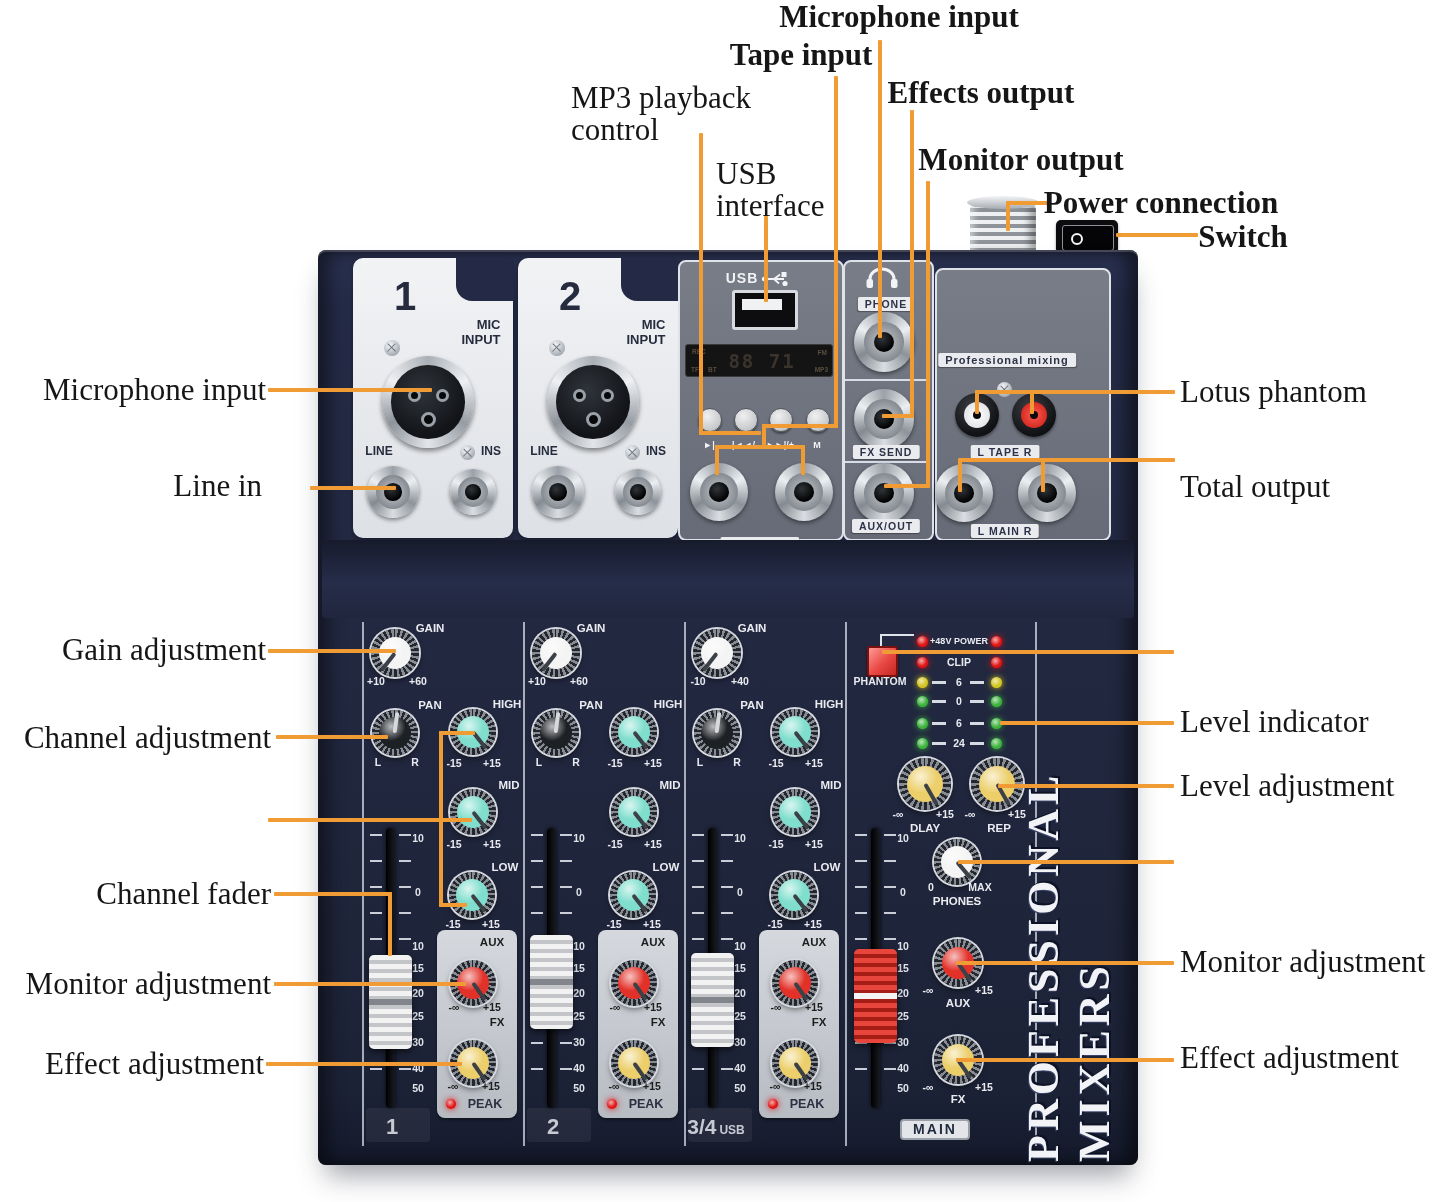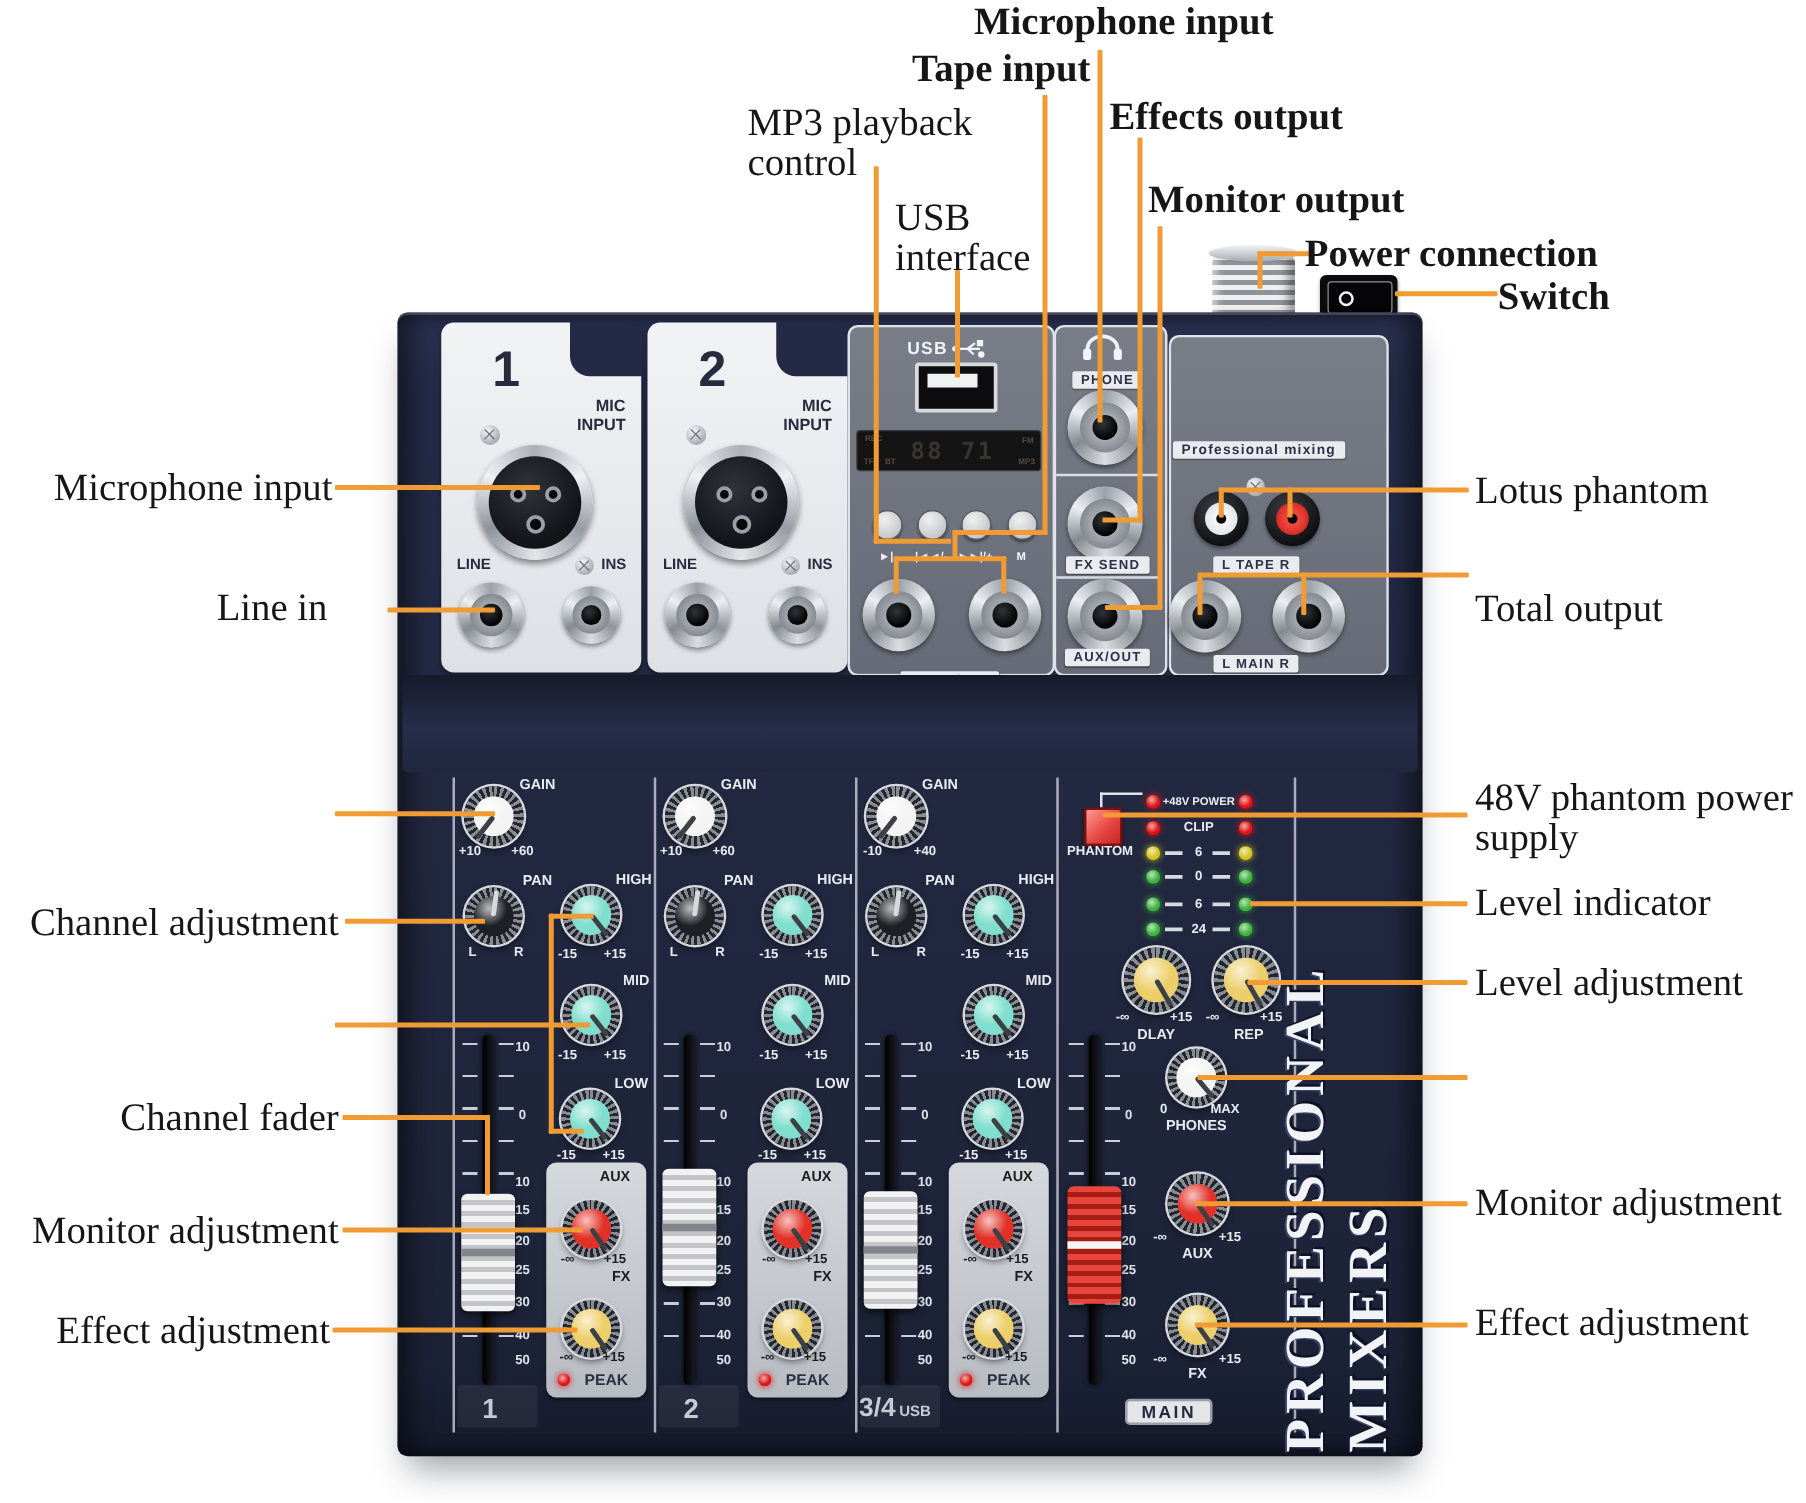--- a/index.html
+++ b/index.html
@@ -35,37 +35,37 @@
   .ticks{position:absolute;background-image:repeating-linear-gradient(180deg,#c9ced8 0 2px,transparent 2px 26px);}
   .hline{position:absolute;background:rgba(235,240,248,.85);}
 </style>
 </head>
 <body>
 
 <div class="stage">
 
   <div class="lbl ct" style="left:899px;top:17px;transform:translate(-50%,-50%);">Microphone input</div>
   <div class="lbl ct" style="left:801px;top:55px;transform:translate(-50%,-50%);">Tape input</div>
-  <div class="lbl" style="left:598px;top:82px;width:205px;">MP3 playback control</div>
+  <div class="lbl" style="left:571px;top:82px;width:205px;">MP3 playback control</div>
   <div class="lbl" style="left:716px;top:158px;width:125px;">USB interface</div>
   <div class="lbl ct" style="left:981px;top:93px;transform:translate(-50%,-50%);">Effects output</div>
   <div class="lbl ct" style="left:1021px;top:160px;transform:translate(-50%,-50%);">Monitor output</div>
   <div class="lbl ct" style="left:1161px;top:203px;transform:translate(-50%,-50%);">Power connection</div>
   <div class="lbl ct" style="left:1243px;top:237px;transform:translate(-50%,-50%);">Switch</div>
 
   <div class="lbl r" style="left:28px;top:374px;width:238px;">Microphone input</div>
   <div class="lbl r" style="left:28px;top:470px;width:234px;">Line in</div>
+  <div class="lbl r" style="left:28px;top:634px;width:238px;">Gain adjustment</div>
   <div class="lbl r" style="left:15px;top:722px;width:256px;">Channel adjustment</div>
   <div class="lbl r" style="left:28px;top:878px;width:243px;">Channel fader</div>
   <div class="lbl r" style="left:15px;top:968px;width:256px;">Monitor adjustment</div>
   <div class="lbl r" style="left:28px;top:1048px;width:236px;">Effect adjustment</div>
 
   <div class="lbl" style="left:1180px;top:376px;white-space:nowrap;">Lotus phantom</div>
   <div class="lbl" style="left:1180px;top:471px;white-space:nowrap;">Total output</div>
-  <div class="lbl" style="left:1180px;top:622px;width:262px;">48V phantom power supply</div>
   <div class="lbl" style="left:1180px;top:706px;white-space:nowrap;">Level indicator</div>
   <div class="lbl" style="left:1180px;top:770px;white-space:nowrap;">Level adjustment</div>
   <div class="lbl" style="left:1180px;top:946px;white-space:nowrap;">Monitor adjustment</div>
   <div class="lbl" style="left:1180px;top:1042px;white-space:nowrap;">Effect adjustment</div>
 
   <div class="abs" style="left:970px;top:204px;width:66px;height:48px;z-index:1;border-radius:6px 6px 2px 2px;
               background:repeating-linear-gradient(180deg,#eef0f2 0 4px,#8f949a 4px 8px);
               box-shadow:inset 4px 0 6px rgba(255,255,255,.5), inset -6px 0 8px rgba(0,0,0,.35);">
     <div class="abs" style="left:-3px;top:-8px;width:72px;height:13px;border-radius:50%;
                 background:linear-gradient(180deg,#f2f3f5,#a7acb2);"></div>

